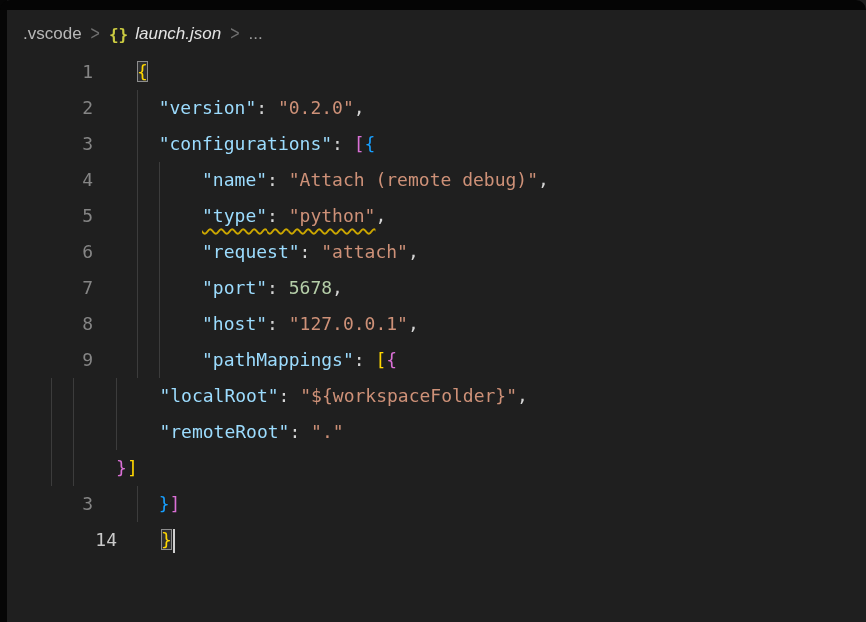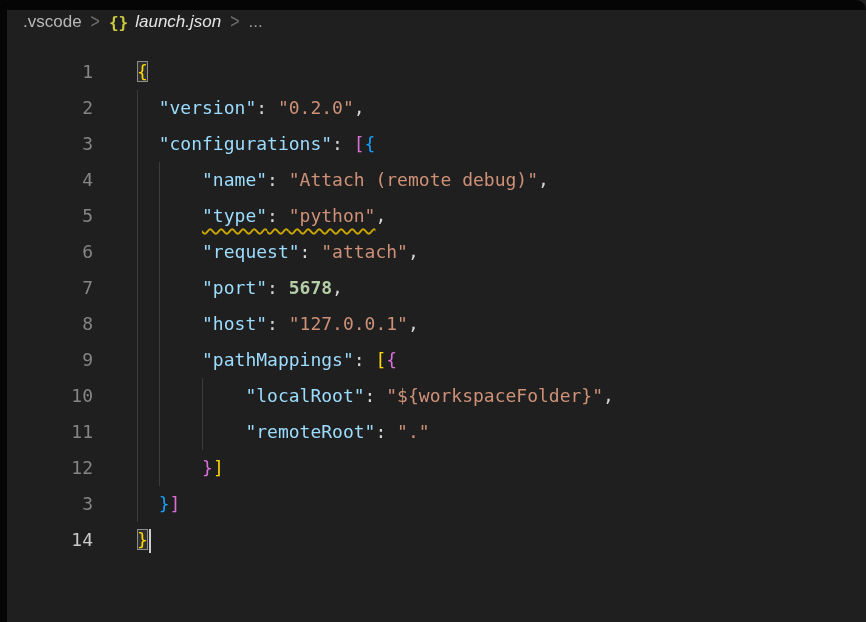--- a/index.html
+++ b/index.html
@@ -12,21 +12,21 @@
   }
   .top-strip{
     position:absolute;top:0;left:0;width:866px;height:10px;
     background:#050505;border-radius:10px 10px 0 0;z-index:5;
   }
   .left-strip{
     position:absolute;top:0;left:0;width:7px;height:622px;
     background:#060606;z-index:4;
   }
   .breadcrumb-bar{
-    position:absolute;top:0;left:7px;right:0;height:44px;
+    position:absolute;top:12px;left:7px;right:0;height:44px;
     display:flex;align-items:center;
     padding-left:16px;
     font-size:17px;color:#9d9d9d;
     background:var(--c-editorBg,#1f1f1f);
   }
   .crumb{color:#b8b8b8;cursor:pointer;}
   .crumb.file{color:#e3e3e3;font-style:italic;}
   .chev{color:#6f6f6f;margin:0 9px;font-size:16px;transform:scaleY(1.25);display:inline-block;}
   .json-icon{color:var(--c-jsonIcon,#cbcb41);font-family:"DejaVu Sans Mono",monospace;font-size:16px;margin-right:7px;font-weight:bold;}
   .crumb.ellipsis{color:#9d9d9d;}
@@ -35,29 +35,29 @@
     position:absolute;top:54px;left:7px;right:0;
     font-family:"DejaVu Sans Mono","Liberation Mono",monospace;
     font-size:18px;
   }
   .row{display:flex;height:36px;line-height:36px;}
   .ln{
     width:86px;flex:none;text-align:right;
     color:var(--c-lineNumber,#858585);
     user-select:none;cursor:pointer;
   }
-  .ln.active{color:#cacaca;}
+  .ln.active{color:#cacaca;padding-left:24px;}
   .codecell{
     position:relative;margin-left:44px;white-space:pre;flex:1;
     cursor:text;
   }
   .guide{position:absolute;top:0;bottom:0;width:1px;background:#3c3c3c;}
   .tok-key{color:var(--c-key,#9cdcfe);}
   .tok-str{color:var(--c-string,#ce9178);}
-  .tok-num{color:var(--c-number,#b5cea8);font-weight:bold;}
+  .tok-num{color:var(--c-number,#b5cea8);}
   .tok-pun{color:var(--c-punct,#d4d4d4);}
   .tok-b1{color:var(--c-bracket1,#ffd700);}
   .tok-b2{color:var(--c-bracket2,#da70d6);}
   .tok-b3{color:var(--c-bracket3,#179fff);}
   .warn{
     text-decoration-line:underline;
     text-decoration-style:wavy;
     text-decoration-color:var(--c-warning,#cca700);
     text-decoration-thickness:1.5px;
     text-underline-offset:6px;
@@ -117,29 +117,26 @@
     </div>
     <div class="row">
       <div class="ln">8</div>
       <div class="codecell"><span class="guide" style="left: 0ch;"></span><span class="guide" style="left: 2ch;"></span><span>      </span><span class="tok-key">"host"</span><span class="tok-pun">: </span><span class="tok-str">"127.0.0.1"</span><span class="tok-pun">,</span></div>
     </div>
     <div class="row">
       <div class="ln">9</div>
       <div class="codecell"><span class="guide" style="left: 0ch;"></span><span class="guide" style="left: 2ch;"></span><span>      </span><span class="tok-key">"pathMappings"</span><span class="tok-pun">: </span><span class="tok-b1">[</span><span class="tok-b2">{</span></div>
     </div>
     <div class="row">
-      <div class="ln">10</div>
       <div class="codecell"><span class="guide" style="left: 0ch;"></span><span class="guide" style="left: 2ch;"></span><span class="guide" style="left: 6ch;"></span><span>          </span><span class="tok-key">"localRoot"</span><span class="tok-pun">: </span><span class="tok-str">"${workspaceFolder}"</span><span class="tok-pun">,</span></div>
     </div>
     <div class="row">
-      <div class="ln">11</div>
       <div class="codecell"><span class="guide" style="left: 0ch;"></span><span class="guide" style="left: 2ch;"></span><span class="guide" style="left: 6ch;"></span><span>          </span><span class="tok-key">"remoteRoot"</span><span class="tok-pun">: </span><span class="tok-str">"."</span></div>
     </div>
     <div class="row">
-      <div class="ln">12</div>
       <div class="codecell"><span class="guide" style="left: 0ch;"></span><span class="guide" style="left: 2ch;"></span><span>      </span><span class="tok-b2">}</span><span class="tok-b1">]</span></div>
     </div>
     <div class="row">
       <div class="ln">3</div>
       <div class="codecell"><span class="guide" style="left: 0ch;"></span><span>  </span><span class="tok-b3">}</span><span class="tok-b2">]</span></div>
     </div>
     <div class="row">
       <div class="ln active">14</div>
       <div class="codecell"><span></span><span class="tok-b1 match">}</span><span class="cursor"></span></div>
     </div>

